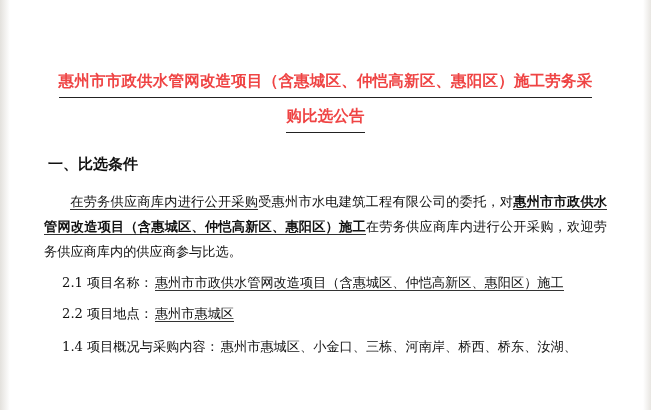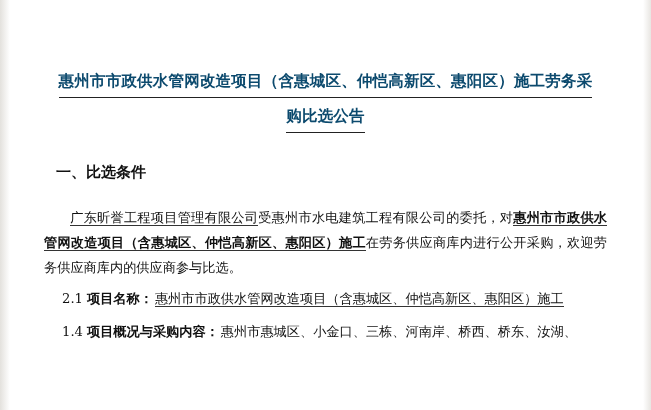--- a/index.html
+++ b/index.html
@@ -46,41 +46,41 @@
     padding: 0;
   }
   .title {
     margin: 0;
     padding: 0 40px;
     padding-top: 66px;
     text-align: center;
     font-size: 15.5px;
     font-weight: bold;
     line-height: 30px;
-    color: #0c4a6e;
+    color: #ef4444;
     letter-spacing: 0.2px;
     position: relative;
   }
   .title .line1, .title .line2 {
     display: block;
     position: relative;
   }
   .title .line1 {
     display: inline-block;
     border-bottom: 1px solid #222;
     padding-bottom: 1px;
   }
   .title .line2 {
     display: inline-block;
     border-bottom: 1px solid #222;
     padding-bottom: 1px;
     margin-top: 3px;
   }
   .h2 {
-    margin: 14px;
+    margin: 6px;
     padding: 12px 0 0 42px;
     font-size: 15px;
     font-weight: bold;
     color: #111;
     line-height: 26px;
   }
   .h2.second {
     padding-top: 10px;
   }
   .para {
@@ -108,48 +108,50 @@
     padding: 7px 44px 0 62px;
     font-size: 13.2px;
     line-height: 24px;
     color: #111;
   }
   .item .num {
     margin-right: 4px;
   }
   .item .lbl {
     margin-right: 2px;
-    font-weight: bold;
   }
   .item3 {
     padding: 9px 30px 0 62px;
     text-align: justify;
   }
 </style>
 </head>
 <body>
 
 <div class="page">
   <div class="content">
 
     <div class="title">
       <span class="line1">惠州市市政供水管网改造项目（含惠城区、仲恺高新区、惠阳区）施工劳务采</span>
       <span class="line2">购比选公告</span>
     </div>
 
     <div class="h2">一、比选条件</div>
 
     <div class="para">
-      <span class="indent"></span><span class="u">广东昕誉工程项目管理有限公司</span><span>受惠州市水电建筑工程有限公司的委托，对</span><span class="u b">惠州市市政供水管网改造项目（含惠城区、仲恺高新区、惠阳区）施工</span><span>在劳务供应商库内进行公开采购，欢迎劳务供应商库内的供应商参与比选。</span>
+      <span class="indent"></span><span class="u">在劳务供应商库内进行公开采购</span><span>受惠州市水电建筑工程有限公司的委托，对</span><span class="u b">惠州市市政供水管网改造项目（含惠城区、仲恺高新区、惠阳区）施工</span><span>在劳务供应商库内进行公开采购，欢迎劳务供应商库内的供应商参与比选。</span>
     </div>
 
 
     <div class="item">
       <span class="num">2.1</span><span class="lbl">项目名称：</span><span class="u">惠州市市政供水管网改造项目（含惠城区、仲恺高新区、惠阳区）施工</span>
     </div>
 
+    <div class="item">
+      <span class="num">2.2</span><span class="lbl">项目地点：</span><span class="u">惠州市惠城区</span>
+    </div>
 
     <div class="item item3">
       <span class="num">1.4</span><span class="lbl">项目概况与采购内容：</span><span>惠州市惠城区、小金口、三栋、河南岸、桥西、桥东、汝湖、</span>
     </div>
 
   </div>
 </div>
 
 </body></html>

